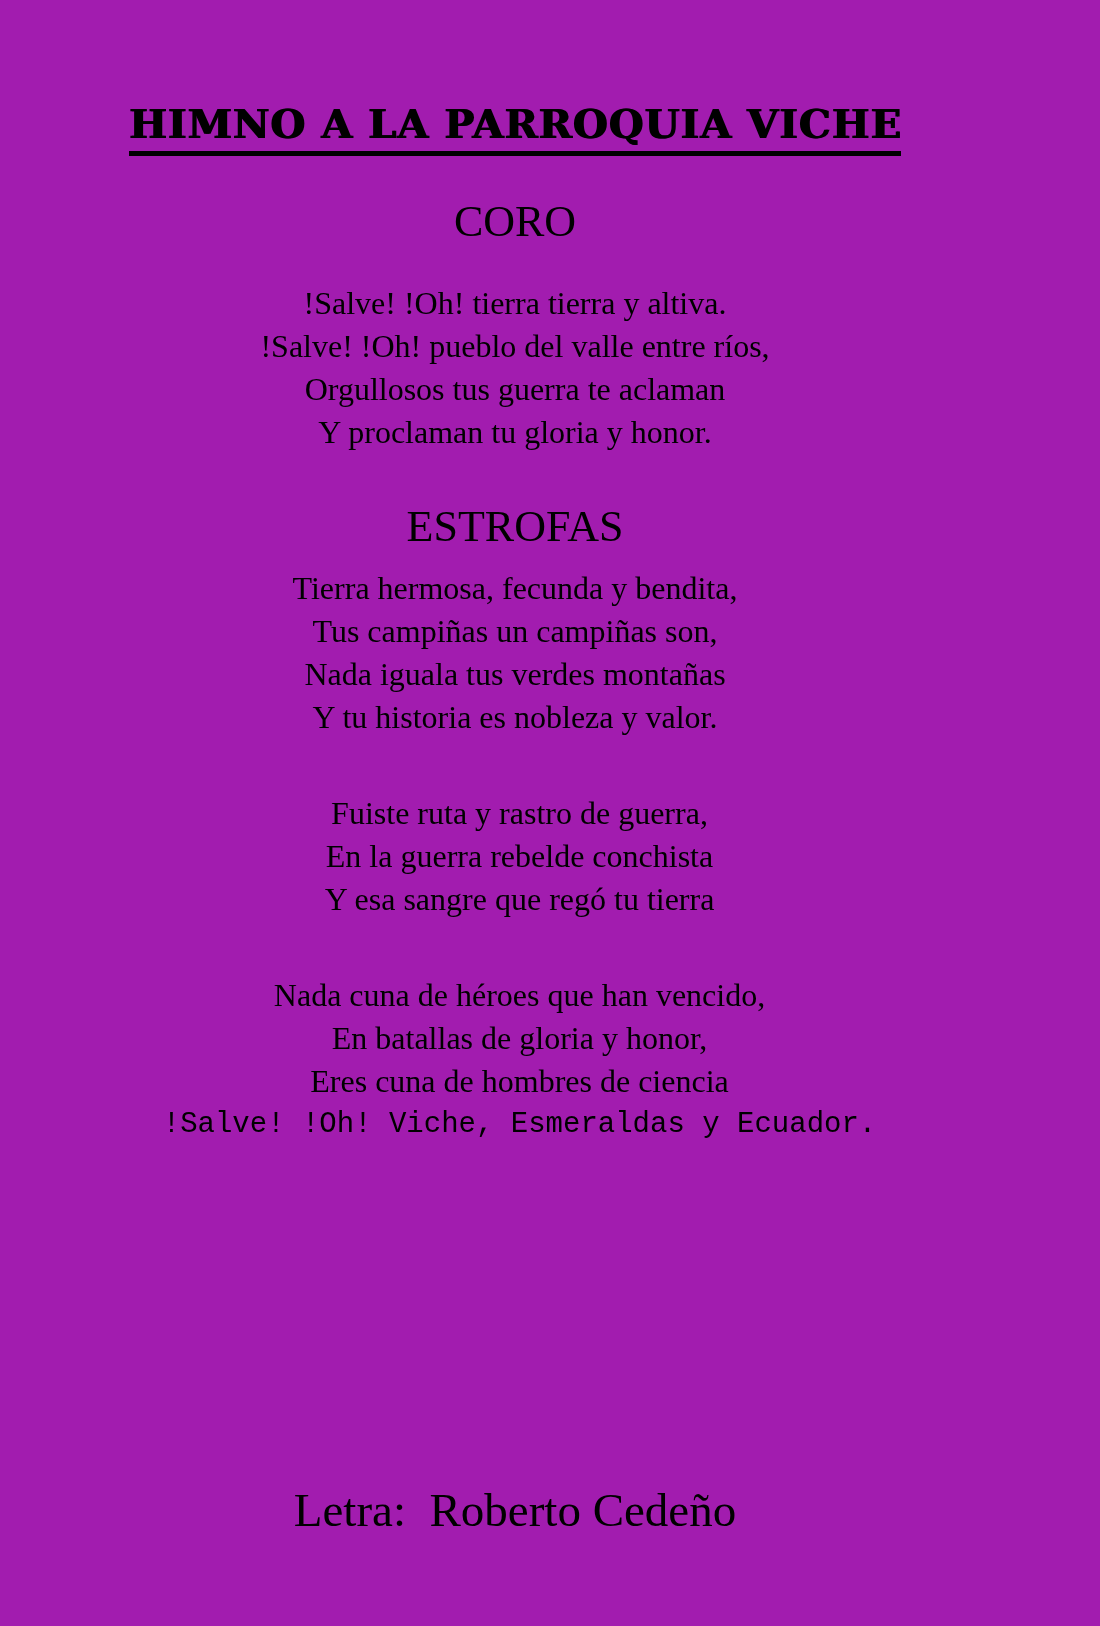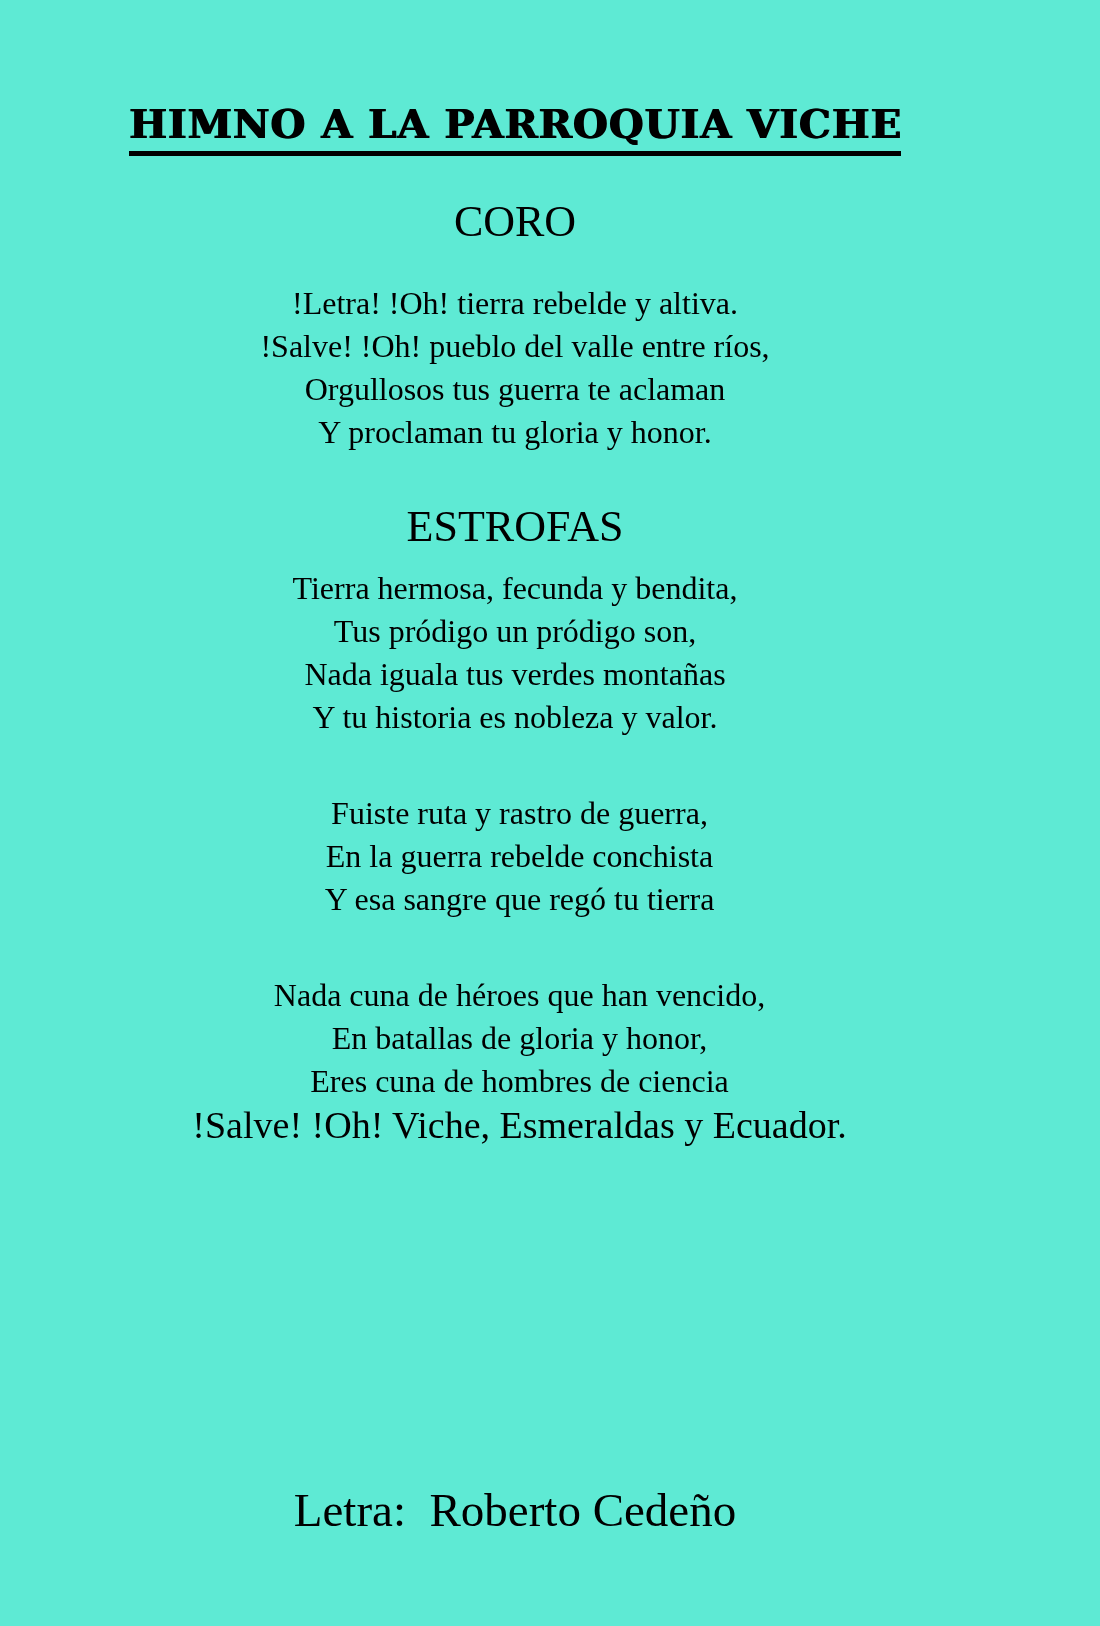--- a/index.html
+++ b/index.html
@@ -4,21 +4,21 @@
 <style>
   html, body {
     margin: 0;
     padding: 0;
     background: #ffffff;
   }
   .page {
     position: relative;
     width: 1100px;
     height: 1626px;
-    background: #5eead4;
+    background: #a21caf;
     color: #000000;
     overflow: hidden;
     font-family: "Liberation Serif", serif;
   }
   
   .content {
     width: 1030px;
     text-align: center;
   }
 
@@ -50,22 +50,22 @@
     font-size: 32px;
     line-height: 43px;
   }
   .coro-stanza { margin-top: 40px; }
   .first-stanza { margin-top: 20px; }
   .mid-stanza { margin-top: 53px; margin-left: 9px; }
 
   .line { white-space: nowrap; }
 
   .line-sans {
-    font-family: Liberation Serif, serif;
-    font-size: 38px;
+    font-family: Liberation Mono, monospace;
+    font-size: 29px;
     line-height: 44px;
     white-space: nowrap;
   }
 
   .credits {
     margin-top: 208px;
     font-size: 47px;
     line-height: 62px;
     white-space: pre-wrap;
   }
@@ -76,31 +76,31 @@
 <div class="page">
   <div class="content">
 
     <div class="doc-title-row">
       <span class="doc-title">HIMNO A LA PARROQUIA VICHE</span>
     </div>
 
     <div class="section-heading coro-heading">CORO</div>
 
     <div class="stanza coro-stanza">
-      <div class="line">!Letra! !Oh! tierra rebelde y altiva.</div>
+      <div class="line">!Salve! !Oh! tierra tierra y altiva.</div>
       <div class="line">!Salve! !Oh! pueblo del valle entre ríos,</div>
       <div class="line">Orgullosos tus guerra te aclaman</div>
       <div class="line">Y proclaman tu gloria y honor.</div>
     </div>
 
     <div class="section-heading estrofas-heading">ESTROFAS</div>
 
     <div class="stanza first-stanza">
       <div class="line">Tierra hermosa, fecunda y bendita,</div>
-      <div class="line">Tus pródigo un pródigo son,</div>
+      <div class="line">Tus campiñas un campiñas son,</div>
       <div class="line">Nada iguala tus verdes montañas</div>
       <div class="line">Y tu historia es nobleza y valor.</div>
     </div>
 
     <div class="stanza mid-stanza">
       <div class="line">Fuiste ruta y rastro de guerra,</div>
       <div class="line">En la guerra rebelde conchista</div>
       <div class="line">Y esa sangre que regó tu tierra</div>
     </div>
 

